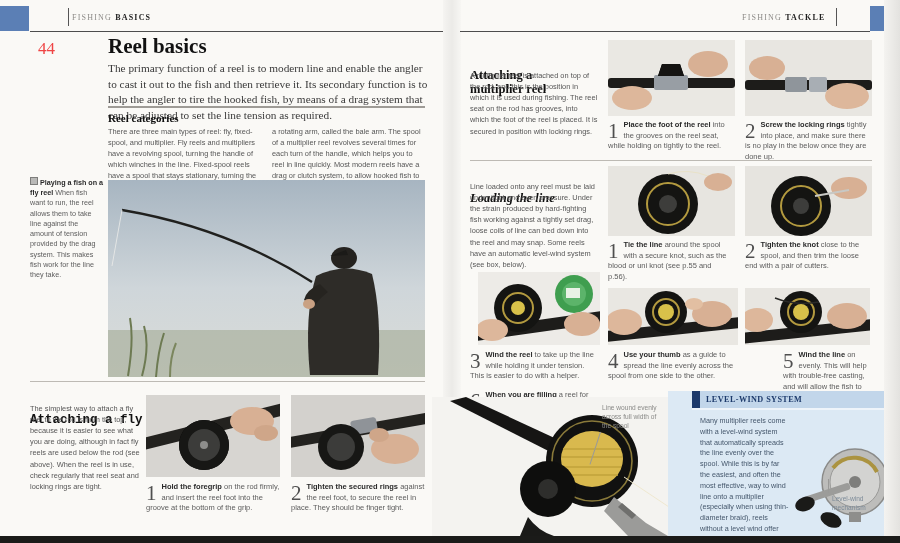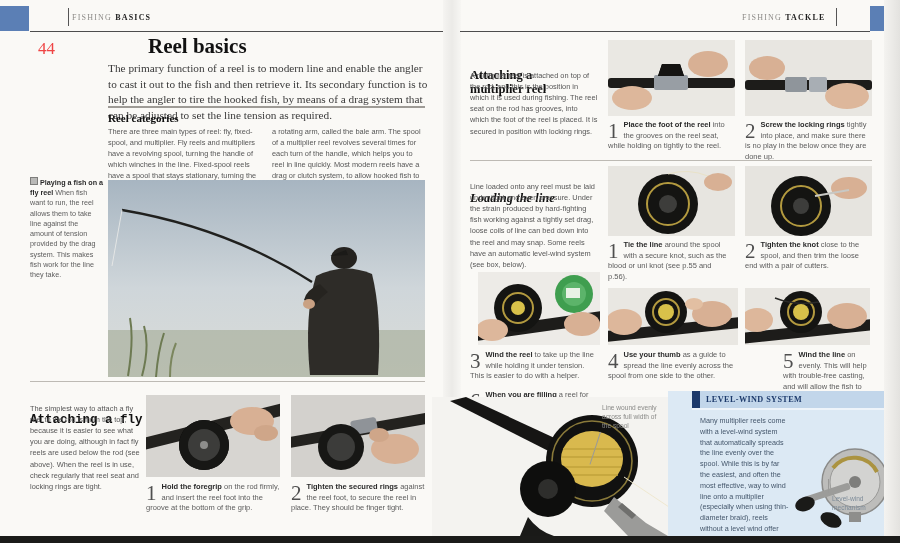--- a/index.html
+++ b/index.html
@@ -62,21 +62,21 @@
 
   <div class="hdr" style="left:742px;">
     <span>FISHING </span><b>TACKLE</b>
   </div>
   <div class="hdr-vrule" style="left:836px;"></div>
   <div class="pagenum" style="left:844px;">45</div>
   <div class="hdr-rule" style="left:460px;width:410px;"></div>
 
   <div class="gutter"></div>
 
-  <div class="title" style="left:108px;top:36px;margin-left:40px;">Reel basics</div>
+  <div class="title" style="left:108px;top:36px;">Reel basics</div>
   <div class="intro" style="left:108px;top:61px;width:322px;">The primary function of a reel is to modern line and enable the angler to cast it out to the fish and then retrieve it. Its secondary function is to help the angler to tire the hooked fish, by means of a drag system that can be adjusted to set the line tension as required.</div>
   <div class="rule2" style="left:108px;top:106px;width:317px;"></div>
 
   <div class="sh-sm" style="left:108px;top:112px;">Reel categories</div>
   <div class="body" style="left:108px;top:126px;width:152px;">There are three main types of reel: fly, fixed-spool, and multiplier. Fly reels and multipliers have a revolving spool, turning the handle of which winches in the line. Fixed-spool reels have a spool that stays stationary, turning the handle of which causes line to be wrapped via</div>
   <div class="body" style="left:272px;top:126px;width:153px;">a rotating arm, called the bale arm. The spool of a multiplier reel revolves several times for each turn of the handle, which helps you to reel in line quickly. Most modern reels have a drag or clutch system, to allow hooked fish to take the line at a tension set by the angler.</div>
 
   <div class="sidecap" style="left:30px;top:177px;width:74px;">
     <span class="sq-icon"></span><b>Playing a fish on a fly reel</b><span> When fish want to run, the reel allows them to take line against the amount of tension provided by the drag system. This makes fish work for the line they take.</span>
   </div>

